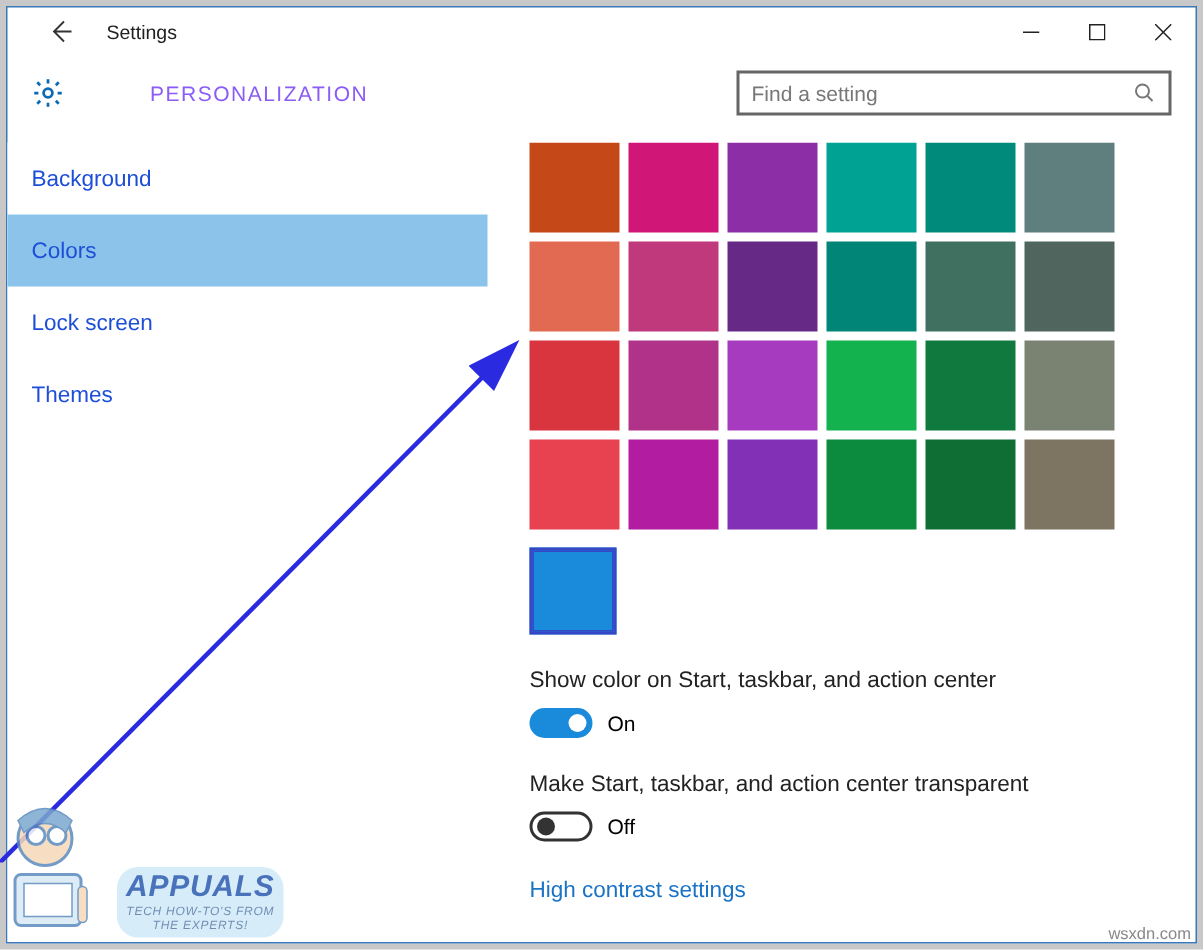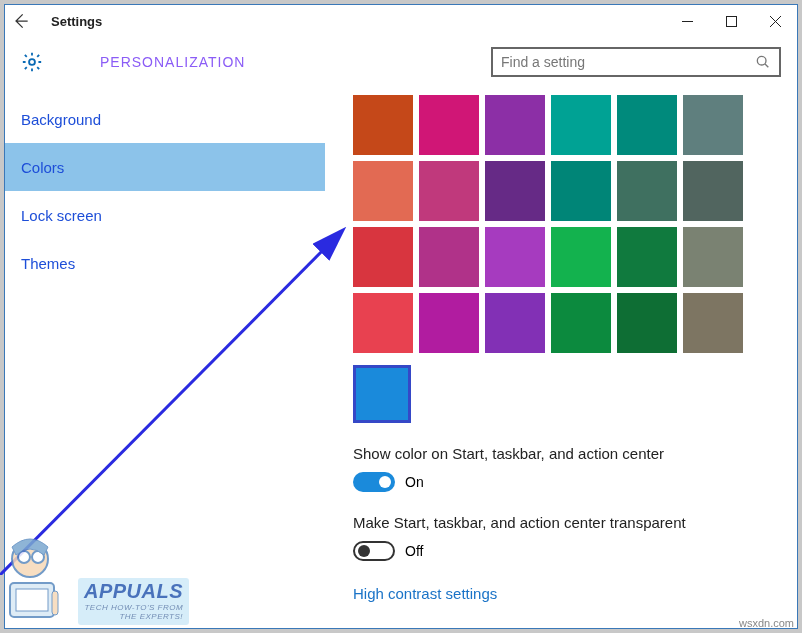--- a/index.html
+++ b/index.html
@@ -4,22 +4,21 @@
 <style>
   * { box-sizing: border-box; margin: 0; padding: 0; font-family: "Segoe UI", Arial, sans-serif; }
   body { background: #c8c8c8; width: 802px; height: 633px; overflow: hidden; position: relative; }
   .window {
     position: absolute; left: 4px; top: 4px; width: 794px; height: 625px;
     background: #fff; border: 1px solid #3a78b8;
   }
   
   .titlebar {
     height: 32px; display: flex; align-items: center; justify-content: space-between;
-    padding: 0 0 0 2px;
-    font-weight: bold;
+    padding: 0 0 0 22px;
   }
   .title-left { display: flex; align-items: center; gap: 16px; }
   .back-btn {
     width: 28px; height: 28px; display: flex; align-items: center; justify-content: center;
     font-size: 18px; color: #333; cursor: default;
   }
   .title-text { font-size: 13px; color: #222; }
   .win-controls { display: flex; }
   .win-btn { width: 44px; height: 30px; display: flex; align-items: center; justify-content: center; }
   .win-btn svg { width: 11px; height: 11px; stroke: #222; fill: none; stroke-width: 1; }
@@ -68,23 +67,23 @@
     position: absolute; left: 0; bottom: 58px; width: 358px; height: 350px; pointer-events: none;
   }
   .appuals {
     position: absolute; left: 0; bottom: 8px; display: flex; align-items: flex-end; gap: 4px;
     opacity: 0.85;
   }
   .appuals .char {
     width: 74px; height: 92px;
   }
   .appuals .tag {
-    display: flex; flex-direction: column; align-items: flex-end;
+    display: flex; flex-direction: column; align-items: center;
     background: linear-gradient(#cfeaf8,#cfeaf8);
-    border-radius: 3px; padding: 2px 6px 4px 6px;
+    border-radius: 14px; padding: 2px 6px 4px 6px;
   }
   .appuals .big { font-size: 20px; font-weight: 700; font-style: italic; color: #2a5ab0; letter-spacing: .5px;}
   .appuals .small { font-size: 8px; color: #5a7aa8; letter-spacing: .5px; font-style: italic;}
 </style>
 </head>
 <body>
 
 <div class="window">
 
   <div class="titlebar">

